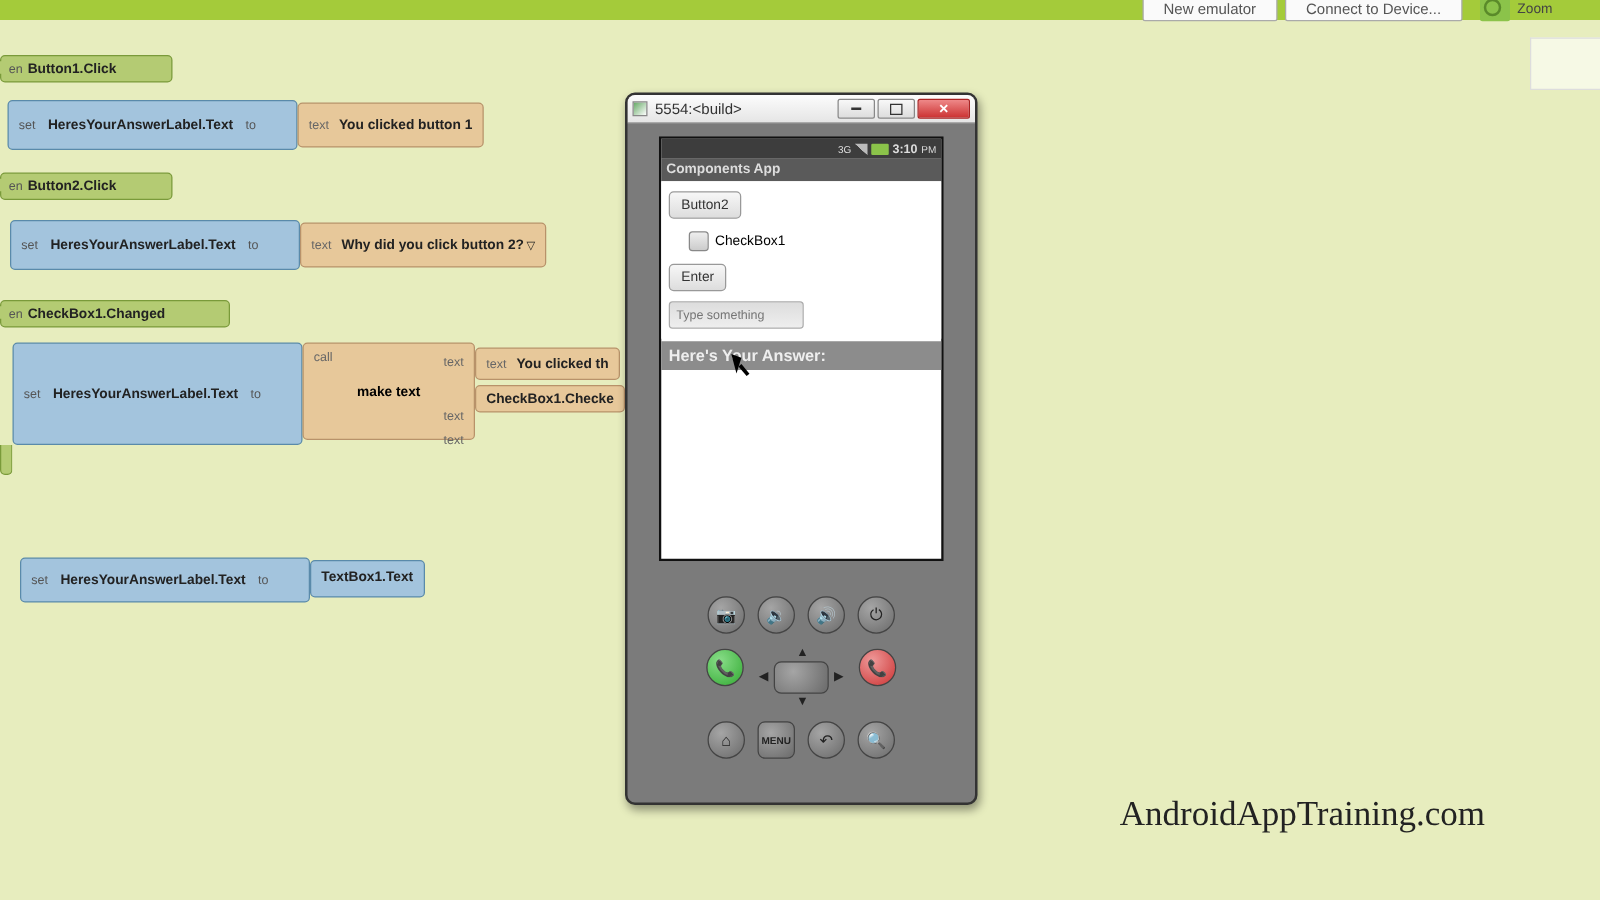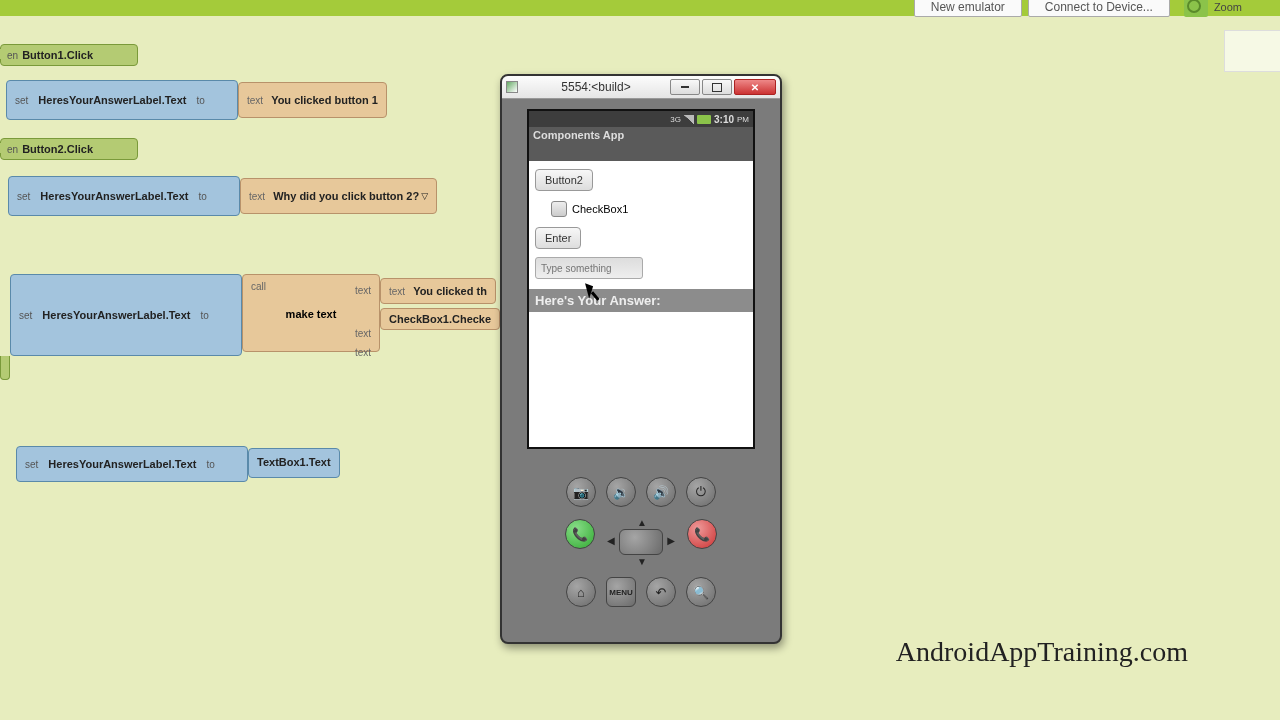--- a/index.html
+++ b/index.html
@@ -42,33 +42,33 @@
 
 .block-getter { position: absolute; background: #a3c4dd; border: 1px solid #5a8aaa; border-radius: 4px; font-size: 11px; font-weight: bold; padding: 4px 8px; color: #222; }
 
 .container-do { position: absolute; background: #b4cb73; border: 1px solid #7a9a3a; border-radius: 0 0 4px 4px; border-top: none; width: 10px; }
 
 
 .emu { position: absolute; left: 500px; top: 74px; width: 282px; height: 570px; }
 .emu-frame { width: 100%; height: 100%; background: #7b7b7b; border: 2px solid #333; border-radius: 8px; box-shadow: 2px 4px 8px rgba(0,0,0,0.4); }
 .emu-titlebar { height: 23px; background: linear-gradient(#fcfcfc,#e5e5e5); border-bottom: 1px solid #999; display: flex; align-items: center; padding: 0 4px; border-radius: 6px 6px 0 0; }
 .emu-icon { width: 12px; height: 12px; background: linear-gradient(135deg,#6a6,#fff); margin-right: 6px; border:1px solid #888; }
-.emu-title { font-size: 12px; color: #333; flex: 1; text-align: center; }
+.emu-title { font-size: 12px; color: #333; flex: 1; }
 .winbtn { width: 30px; height: 16px; border: 1px solid #888; background: linear-gradient(#f8f8f8,#ddd); margin-left: 2px; border-radius: 2px; display: flex; align-items: center; justify-content: center; font-size: 10px; cursor: pointer; }
 .winbtn.min::before { content:''; width:8px; height:2px; background:#333; }
 .winbtn.max::before { content:''; width:8px; height:7px; border:1px solid #333; }
 .winbtn.close { background: linear-gradient(#e88,#c33); border-color:#a22; color:#fff; font-weight:bold; width: 42px; }
 
 
 .phone-screen { margin: 10px auto 0; width: 228px; height: 340px; background: #fff; border: 2px solid #111; position: relative; }
 .statusbar { height: 16px; background: #3d3d3d; color: #ddd; font-size: 10px; display: flex; justify-content: flex-end; align-items: center; padding-right: 4px; gap: 3px; }
 .statusbar .sig { width:10px; height:9px; background: linear-gradient(to top right, transparent 48%, #bbb 50%); }
 .statusbar .batt { width:14px; height:9px; background:#8bc34a; border-radius:1px; }
 .statusbar .time { font-weight: bold; font-size: 10px; }
-.app-titlebar { height: 34px; background: #5a5a5a; color: #ddd; font-size: 11px; font-weight:bold; padding: 2px 4px; }
+.app-titlebar { height: 18px; background: #5a5a5a; color: #ddd; font-size: 11px; font-weight:bold; padding: 2px 4px; }
 .app-body { padding: 4px; background: #fff; }
 .app-btn { display: inline-block; background: linear-gradient(#f7f7f7,#ddd); border: 1px solid #999; border-radius: 4px; padding: 4px 9px; font-size: 11px; margin: 4px 2px; cursor: pointer; color:#333; }
 .checkbox-row { display: flex; align-items: center; gap: 5px; margin: 6px 18px; font-size: 11px; }
 .cb { width: 16px; height: 16px; background: linear-gradient(#eee,#ccc); border: 1px solid #888; border-radius:3px; }
 .textbox { width: 108px; height: 22px; background: linear-gradient(#ddd,#eee); border: 1px solid #aaa; border-radius:3px; font-size: 10px; color: #888; padding: 3px 5px; margin: 4px 2px; }
 .answer-bar { background: #8c8c8c; color: #eee; font-size: 13px; font-weight: bold; padding: 4px 6px; margin-top: 2px; }
 
 
 .hw-row { display: flex; justify-content: center; gap: 10px; margin-top: 28px; }
 .hw-btn { width: 30px; height: 30px; background: radial-gradient(circle at 35% 30%, #a5a5a5, #6a6a6a); border: 1px solid #444; border-radius: 50%; display:flex; align-items:center; justify-content:center; cursor:pointer; font-size:13px; color:#222; }
@@ -127,20 +127,23 @@
     <span class="set-word">set</span>
     <span class="setfield">HeresYourAnswerLabel.Text</span>
     <span class="to-word">to</span>
   </div>
   <div class="block-text" style="left:240px;top:162px;height:36px;">
     <span class="text-word">text</span>
     <span class="textval">Why did you click button 2?</span>
       <span class="arrow">▽</span>
   </div>
 
+  <div class="block-event" style="left:0;top:224px;width:184px;">
+    <span class="en">en</span><span>CheckBox1.Changed</span>
+  </div>
   <div class="block-set" style="left:10px;top:258px;width:232px;height:82px;">
     <span class="set-word">set</span>
     <span class="setfield">HeresYourAnswerLabel.Text</span>
     <span class="to-word">to</span>
   </div>
   <div class="container-do" style="left:0;top:340px;height:24px;"></div>
   <div class="block-call" style="left:242px;top:258px;width:138px;height:78px;">
     <div style="display:flex;justify-content:space-between;">
       <span class="call-word">call</span>
       <span class="slot">text</span>

